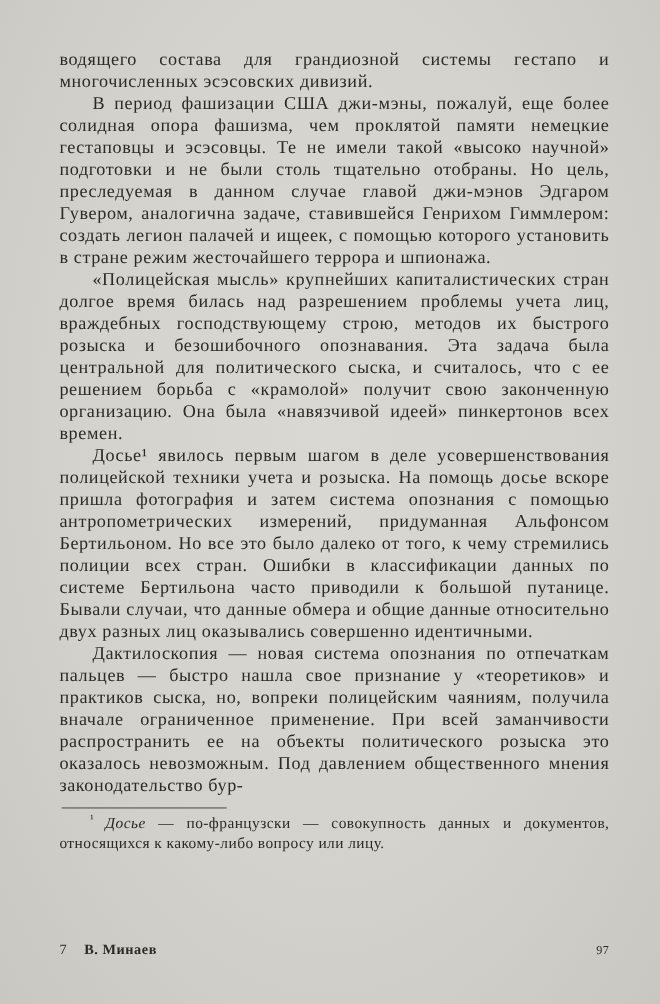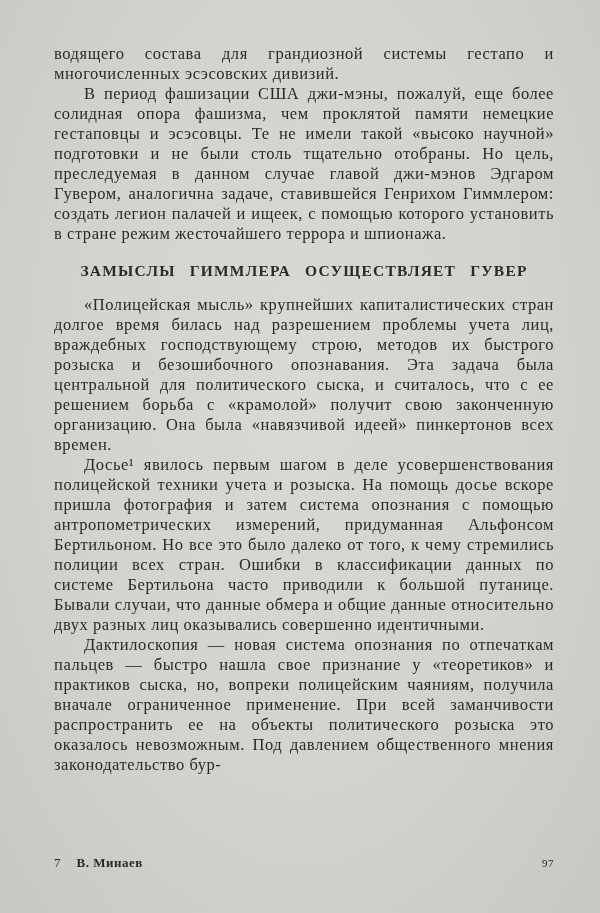--- a/index.html
+++ b/index.html
@@ -85,26 +85,29 @@
   }
 </style>
 </head>
 <body>
 
 <div class="page">
 
   <div class="body-text">
     <p class="noindent">водящего состава для грандиозной системы гестапо и многочисленных эсэсовских дивизий.</p>
     <p>В период фашизации США джи-мэны, пожалуй, еще более солидная опора фашизма, чем проклятой памяти немецкие гестаповцы и эсэсовцы. Те не имели такой «высоко научной» подготовки и не были столь тщательно отобраны. Но цель, преследуемая в данном случае главой джи-мэнов Эдгаром Гувером, аналогична задаче, ставившейся Генрихом Гиммлером: создать легион палачей и ищеек, с помощью которого установить в стране режим жесточайшего террора и шпионажа.</p>
-    <h2 class="section-heading">ЗАМЫСЛЫ ГИММЛЕРА ОСУЩЕСТВЛЯЕТ ГУВЕР</h2>
     <p>«Полицейская мысль» крупнейших капиталистических стран долгое время билась над разрешением проблемы учета лиц, враждебных господствующему строю, методов их быстрого розыска и безошибочного опознавания. Эта задача была центральной для политического сыска, и считалось, что с ее решением борьба с «крамолой» получит свою законченную организацию. Она была «навязчивой идеей» пинкертонов всех времен.</p>
     <p>Досье¹ явилось первым шагом в деле усовершенствования полицейской техники учета и розыска. На помощь досье вскоре пришла фотография и затем система опознания с помощью антропометрических измерений, придуманная Альфонсом Бертильоном. Но все это было далеко от того, к чему стремились полиции всех стран. Ошибки в классификации данных по системе Бертильона часто приводили к большой путанице. Бывали случаи, что данные обмера и общие данные относительно двух разных лиц оказывались совершенно идентичными.</p>
     <p>Дактилоскопия — новая система опознания по отпечаткам пальцев — быстро нашла свое признание у «теоретиков» и практиков сыска, но, вопреки полицейским чаяниям, получила вначале ограниченное применение. При всей заманчивости распространить ее на объекты политического розыска это оказалось невозможным. Под давлением общественного мнения законодательство бур-</p>
   </div>
 
+  <div class="footnote-block">
+    <div class="footnote-rule"></div>
+    <p class="footnote"><sup>¹ </sup><i>Досье</i><span> — по-французски — совокупность данных и документов, относящихся к какому-либо вопросу или лицу.</span></p>
+  </div>
 
   <div class="page-footer">
     <span class="signature-num">7</span>
     <span class="author-name">В. Минаев</span>
     <span class="page-number">97</span>
   </div>
 
 </div>
 
 </body></html>

